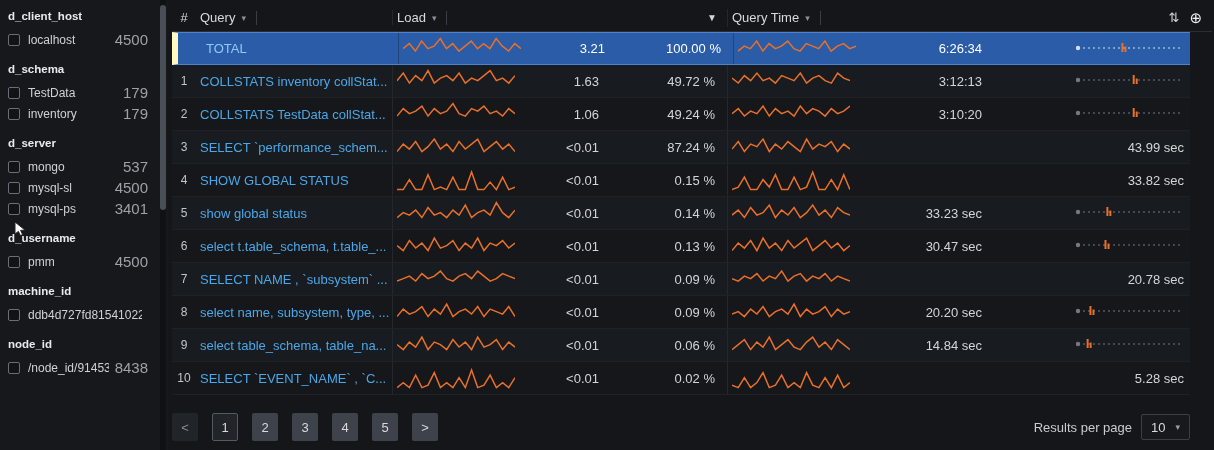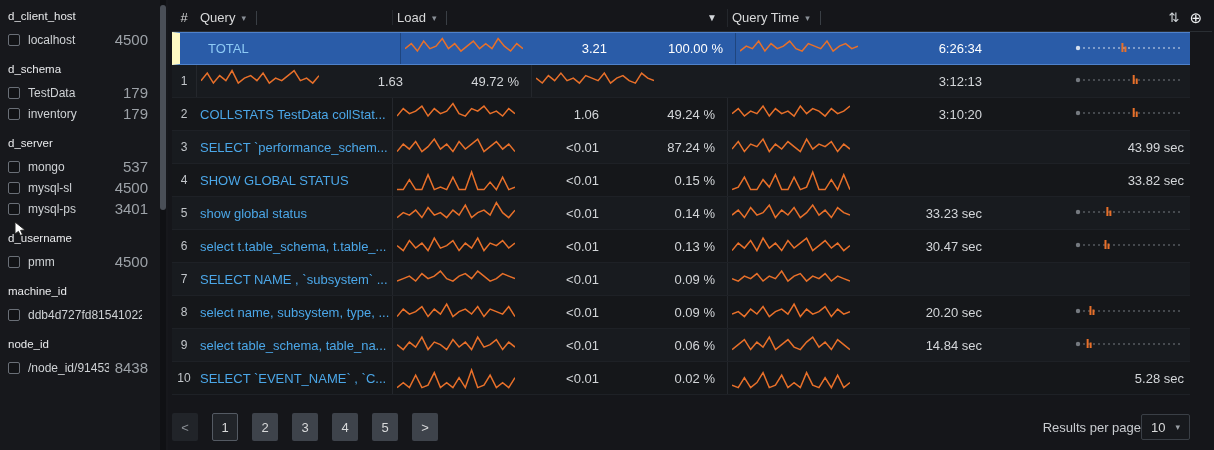--- a/index.html
+++ b/index.html
@@ -2,21 +2,21 @@
 <html><head>
 <meta charset="utf-8">
 <style>
   *{box-sizing:border-box;margin:0;padding:0}
   html,body{background:#0f1013}
   body{font-family:"Liberation Sans",sans-serif}
   .app{width:1214px;height:450px;display:flex;background:#15161a;overflow:hidden;color:#d8d9da;position:relative}
 
   
   .sidebar{width:168px;background:#17181c;position:relative;padding:8px 20px 0 8px;flex:none;overflow:hidden}
-  .f-title{font-weight:normal;font-size:11.5px;color:#e9eaec;margin:13px 0 7px}
+  .f-title{font-weight:bold;font-size:11.5px;color:#e9eaec;margin:13px 0 7px}
   .f-section:first-child .f-title{margin-top:2px}
   .f-item{display:flex;align-items:center;height:21px;font-size:12px;color:#cfd2d5;cursor:pointer}
   .f-check{width:12px;height:12px;border:1px solid #6a6f77;border-radius:2px;margin-right:8px;flex:none;background:#121316}
   .f-label{flex:1;white-space:nowrap;overflow:hidden}
   .f-count{margin-left:6px;font-size:15px;color:#9da2a8}
   .sb-track{position:absolute;right:2px;top:0;bottom:0;width:6px;background:#101114}
   .sb-thumb{position:absolute;right:2px;top:5px;width:6px;height:205px;background:#4a4f57;border-radius:3px}
   .cursor{position:absolute;left:13px;top:221px;z-index:5}
 
   
@@ -39,31 +39,31 @@
   .trow:nth-child(even){background:#181b1f}
   .trow .c-rank{color:#c2c6ca;font-size:12px;align-self:stretch}
   .trow .c-load,.trow .c-time{align-self:stretch}
   .qlink{color:#4ba7e8;white-space:nowrap;overflow:hidden;display:block}
   .spark{width:118px;height:26px;flex:none}
   .spark svg{width:100%;height:100%;display:block}
   .lval{flex:1;text-align:right;padding-right:8px;color:#d3d6d9}
   .lpct{width:120px;text-align:right;padding-right:12px;color:#d3d6d9;flex:none}
   .tval{flex:1;text-align:right;color:#d3d6d9;min-width:0}
   .hist{width:110px;flex:none;margin-left:92px}
-  .trow.total{background:#2a5ca8;border-top:1px solid #4f82cb;border-bottom:1px solid #4f82cb;border-left:8px solid #fef9c3}
+  .trow.total{background:#2a5ca8;border-top:1px solid #4f82cb;border-bottom:1px solid #4f82cb;border-left:6px solid #fef9c3}
   .trow.total .qlink{color:#8ecbf5}
   .trow.total .lval,.trow.total .lpct,.trow.total .tval,.trow.total .c-rank{color:#ffffff}
   .trow.total .c-load,.trow.total .c-time{border-left-color:rgba(0,0,0,.25)}
 
   
   .pagination{display:flex;align-items:center;gap:14px;margin-top:18px;padding-right:24px}
   .pbtn{width:26px;height:28px;border:none;border-radius:2px;background:#3e434b;color:#d8d9da;font-size:13px;font-family:inherit;cursor:pointer}
   .pbtn.prev{background:#212429;color:#8b9096}
   .pbtn.active{background:#212429;border:1px solid #545a63}
-  .rpp{margin-left:auto;display:flex;align-items:center;gap:0}
+  .rpp{margin-left:auto;display:flex;align-items:center;gap:9px}
   .rpp-label{font-size:13px;color:#c9ccd0}
   .rpp-select{display:flex;align-items:center;gap:10px;height:26px;padding:0 9px;border:1px solid #3a3f46;border-radius:2px;background:#17191d;font-size:13px;cursor:pointer;color:#d8d9da}
   .rpp-caret{color:#9aa0a6;font-size:9px}
 </style>
 </head>
 <body>
 
 <div class="app">
 
   <aside class="sidebar">
@@ -192,20 +192,23 @@
             <span class="hist"><svg width="110" height="15">
                 <circle cx="4" cy="8" r="2.2" fill="rgba(255,255,255,.8)"></circle>
                 <line x1="9" y1="8" x2="106" y2="8" stroke="rgba(255,255,255,.8)" stroke-width="1" stroke-dasharray="2 3"></line>
                 <line x1="48.42" y1="3" x2="48.42" y2="12" stroke="#e8702a" stroke-width="2"></line>
                 <line x1="51.42" y1="6.5" x2="51.42" y2="12" stroke="#e8702a" stroke-width="2"></line>
               </svg></span>
           </div>
         </div>
         <div class="trow">
           <div class="c-rank">1</div>
+          <div class="c-query">
+            <span class="qlink">COLLSTATS inventory collStat...</span>
+          </div>
           <div class="c-load">
             <span class="spark">
               <svg viewBox="0 0 100 30" preserveAspectRatio="none">
                 <polyline fill="none" stroke="#e8702a" stroke-width="1.5" vector-effect="non-scaling-stroke" points="0.0,14.6 5.3,5.9 10.5,17.4 15.8,8.8 21.1,14.6 26.3,3.0 31.6,17.4 36.8,11.7 42.1,8.8 47.4,14.6 52.6,5.9 57.9,17.4 63.2,11.7 68.4,14.6 73.7,8.8 78.9,3.0 84.2,14.6 89.5,11.7 94.7,17.4 100.0,8.8"></polyline>
               </svg>
             </span>
             <span class="lval">1.63</span>
             <span class="lpct">49.72 %</span>
           </div>
           <div class="c-time">
@@ -369,20 +372,21 @@
             </span>
             <span class="lval">&lt;0.01</span>
             <span class="lpct">0.09 %</span>
           </div>
           <div class="c-time">
             <span class="spark">
               <svg viewBox="0 0 100 30" preserveAspectRatio="none">
                 <polyline fill="none" stroke="#e8702a" stroke-width="1.5" vector-effect="non-scaling-stroke" points="0.0,14.6 5.3,17.4 10.5,11.7 15.8,14.6 21.1,8.8 26.3,17.4 31.6,11.7 36.8,14.6 42.1,5.9 47.4,17.4 52.6,11.7 57.9,8.8 63.2,17.4 68.4,11.7 73.7,14.6 78.9,8.8 84.2,17.4 89.5,11.7 94.7,14.6 100.0,17.4"></polyline>
               </svg>
             </span>
+            <span class="tval">20.78 sec</span>
           </div>
         </div>
         <div class="trow">
           <div class="c-rank">8</div>
           <div class="c-query">
             <span class="qlink">select name, subsystem, type, ...</span>
           </div>
           <div class="c-load">
             <span class="spark">
               <svg viewBox="0 0 100 30" preserveAspectRatio="none">

